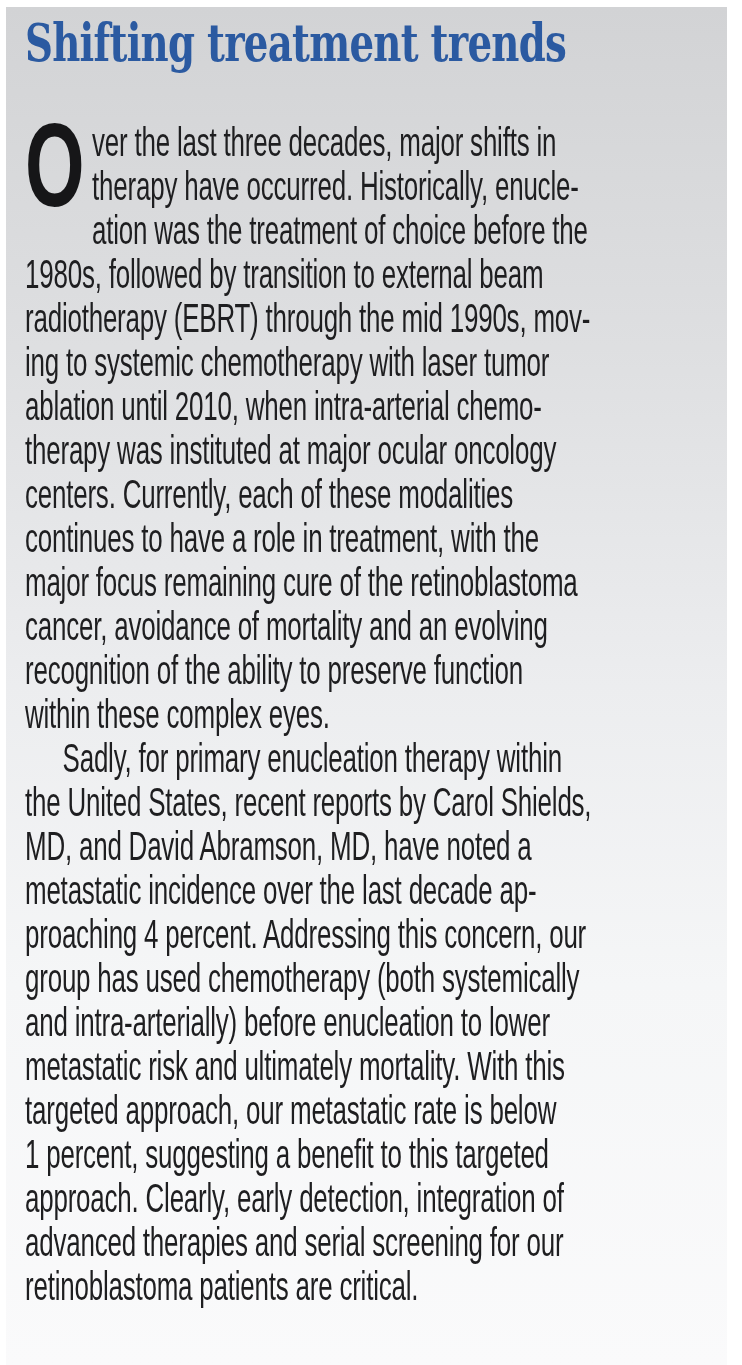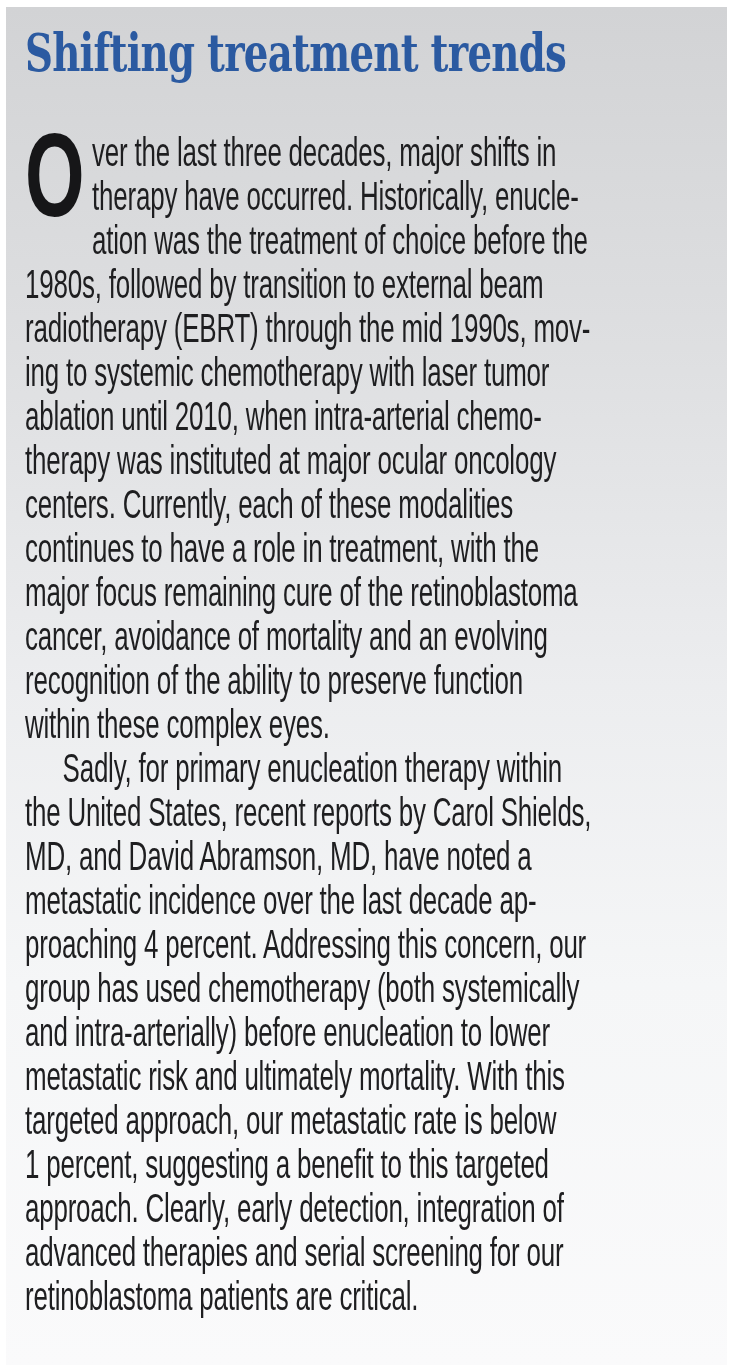--- a/index.html
+++ b/index.html
@@ -25,21 +25,21 @@
     width: 721px;
     height: 1358px;
     background: linear-gradient(
       to bottom,
       #d2d3d5 0%,
       #dedfe1 25%,
       #ecedef 50%,
       #f5f6f7 72%,
       #fafafb 100%
     );
-    padding-top: 14px;
+    padding-top: 4px;
     padding-left: 19px;
     overflow: hidden;
   }
 
   
   .title-condense {
     width: 900px;
     transform: scaleX(0.73);
     transform-origin: 0 0;
   }

